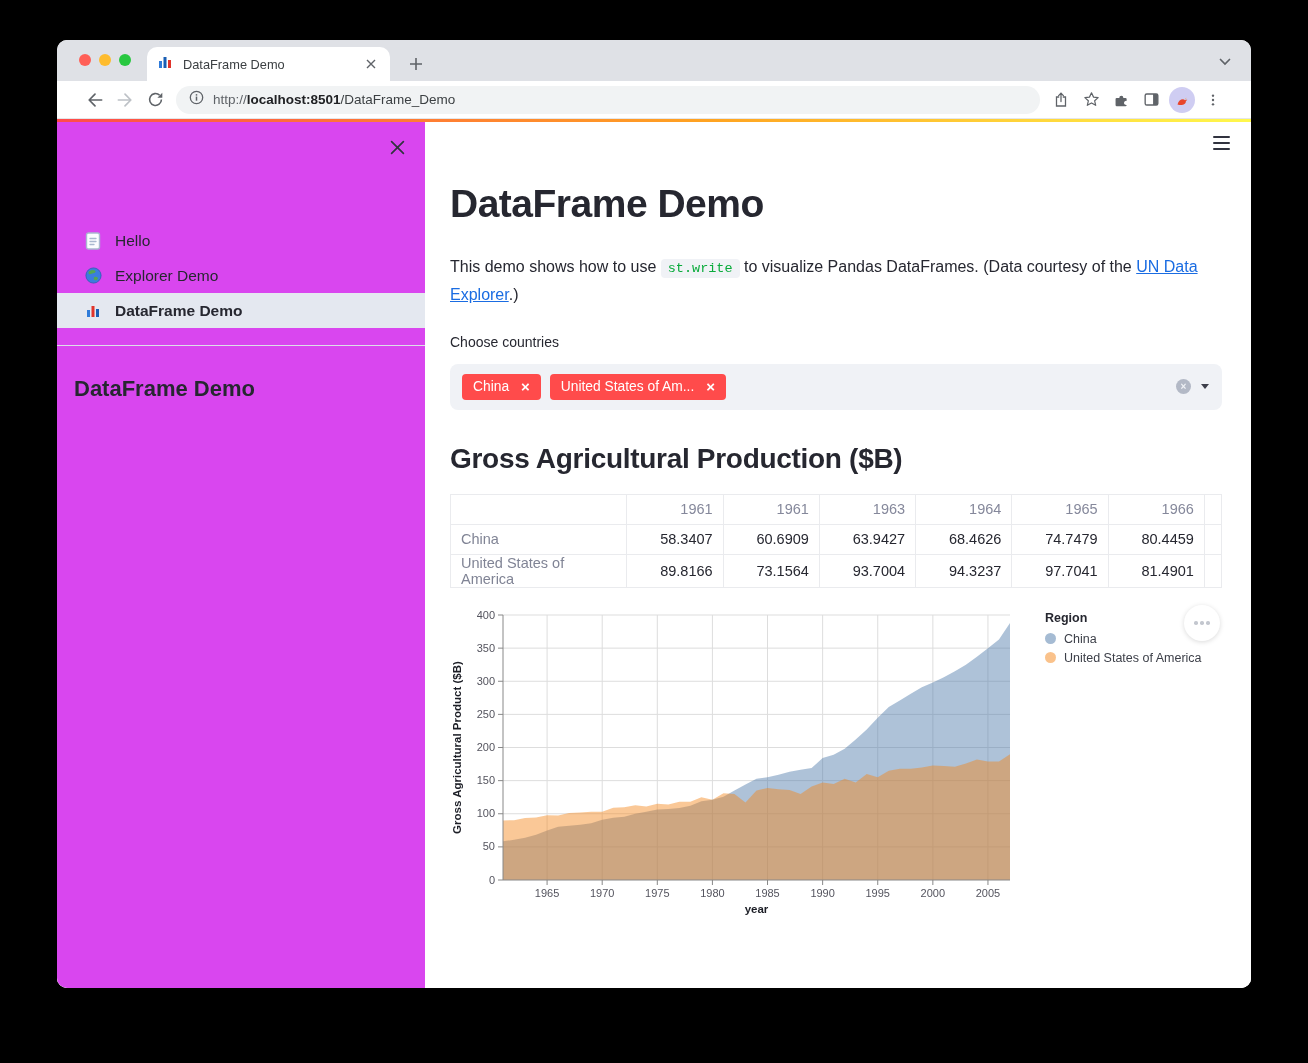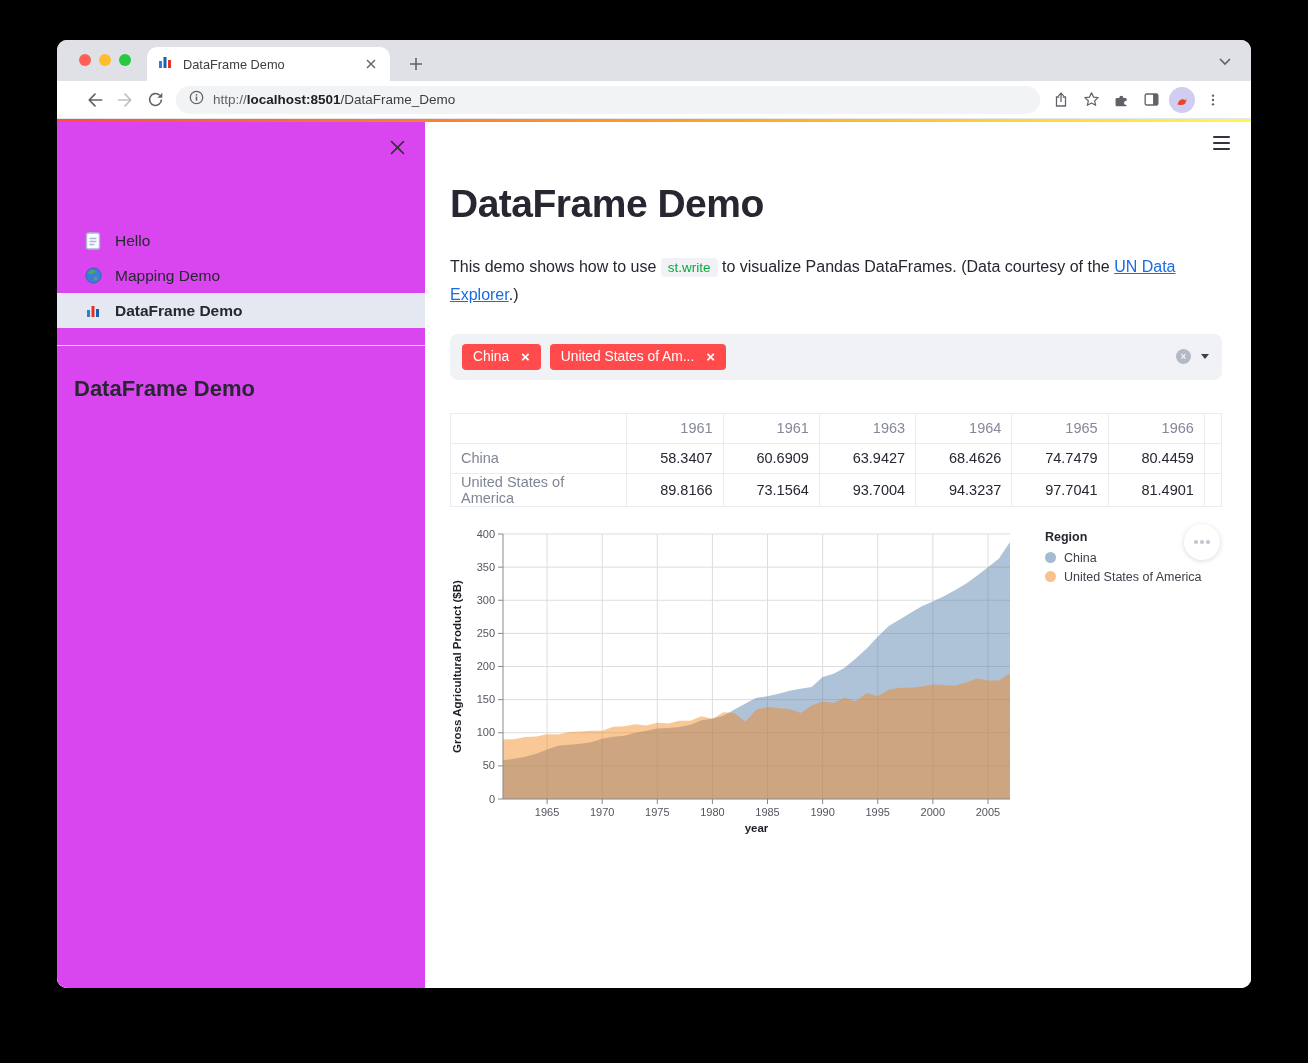--- a/index.html
+++ b/index.html
@@ -46,21 +46,21 @@
   .nav-icon{width:18px;height:18px;display:flex;align-items:center;justify-content:center}
   .sb-divider{height:1px;background:#dde0e8;margin-top:17px}
   .sb-heading{font-size:22px;font-weight:700;color:#262730;padding:30px 17px 0}
   .main{flex:1;position:relative;background:#fff;overflow:hidden}
   .hamburger{position:absolute;top:15px;right:19px;width:22px;height:18px;display:flex;
              flex-direction:column;justify-content:center;gap:3.5px;align-items:center}
   .hamburger i{display:block;width:17px;height:2.4px;background:#31333f;border-radius:1px}
   .content{padding:62px 0 0 25px;width:772px}
   .h1{font-size:39px;font-weight:700;color:#262730;margin:0 0 25px;letter-spacing:-.5px;line-height:1.2}
   .intro{font-size:16px;line-height:1.75;color:#262730;margin:0 0 25px}
-  .code{font-family:Liberation Sans, sans-serif;font-size:13.5px;
+  .code{font-family:Liberation Mono, monospace;font-size:13.5px;
         color:var(--code-green);background:#f0f2f6;padding:2px 7px;border-radius:4px}
   .link{color:var(--link-blue);text-decoration:underline;cursor:pointer}
   .ms-label{font-size:14px;color:#262730;margin-bottom:14px}
   .multiselect{width:772px;height:46px;background:#f0f2f6;border-radius:8px;display:flex;
                align-items:center;padding:0 12px;box-sizing:border-box;position:relative;margin-bottom:33px}
   .pill{height:26px;background:var(--accent-red);color:#fff;border-radius:4px;display:flex;
         align-items:center;padding:0 11px;font-size:13.8px;margin-right:9px;gap:12px}
   .pill-x{font-size:15px;font-weight:700;line-height:1;margin-top:-1px}
   .ms-right{position:absolute;right:13px;top:0;bottom:0;display:flex;align-items:center;gap:10px}
   .clear-ic{width:15px;height:15px;border-radius:50%;background:#b3b9c6;color:#f0f2f6;display:flex;
@@ -210,21 +210,21 @@
           <span>Hello</span>
         </div>
         <div class="nav-item">
           <span class="nav-icon">
             <svg width="17" height="17" viewBox="0 0 17 17">
                 <circle cx="8.5" cy="8.5" r="7.6" fill="#3b7ddd" stroke="#2c5fae" stroke-width="0.8"></circle>
                 <path d="M4 4.5c2-1.8 5-2 6.3-.8 1 .9-.4 2.3-2 2.6-1.8.3-3.2 1.5-4.3.6-.7-.6-.7-1.6 0-2.4z" fill="#53a653"></path>
                 <path d="M9.5 10c1.6-.6 3.6.2 3.4 1.5-.2 1.2-2 2.3-3.3 1.6-1-.5-1.3-2.6-.1-3.1z" fill="#53a653"></path>
               </svg>
           </span>
-          <span>Mapping Demo</span>
+          <span>Explorer Demo</span>
         </div>
         <div class="nav-item active">
           <span class="nav-icon">
             <svg width="16" height="16" viewBox="0 0 16 16">
                 <rect x="2" y="7" width="3" height="7" fill="#2f7bd9"></rect>
                 <rect x="6.5" y="3" width="3" height="11" fill="#e0342b"></rect>
                 <rect x="11" y="6" width="3" height="8" fill="#1a5fb4"></rect>
               </svg>
           </span>
           <span>DataFrame Demo</span>
@@ -238,35 +238,37 @@
       <div class="hamburger">
           <i></i>
           <i></i>
           <i></i>
         </div>
       <div class="content">
         <div class="h1">DataFrame Demo</div>
 
         <p class="intro"><span>This demo shows how to use </span><span class="code">st.write</span><span> to visualize Pandas DataFrames. (Data courtesy of the </span><span class="link">UN Data Explorer</span><span>.)</span></p>
 
+        <div class="ms-label">Choose countries</div>
         <div class="multiselect">
           <span class="pill">
             <span>China</span>
             <span class="pill-x">×</span>
           </span>
           <span class="pill">
             <span>United States of Am...</span>
             <span class="pill-x">×</span>
           </span>
           <span class="ms-right">
             <span class="clear-ic">×</span>
             <span class="caret"></span>
           </span>
         </div>
 
+        <div class="h3">Gross Agricultural Production ($B)</div>
 
         <table class="df">
           <tbody>
               <tr>
             <th class="lbl-col"></th>
             <th>1961</th>
             <th>1961</th>
             <th>1963</th>
             <th>1964</th>
             <th>1965</th>

